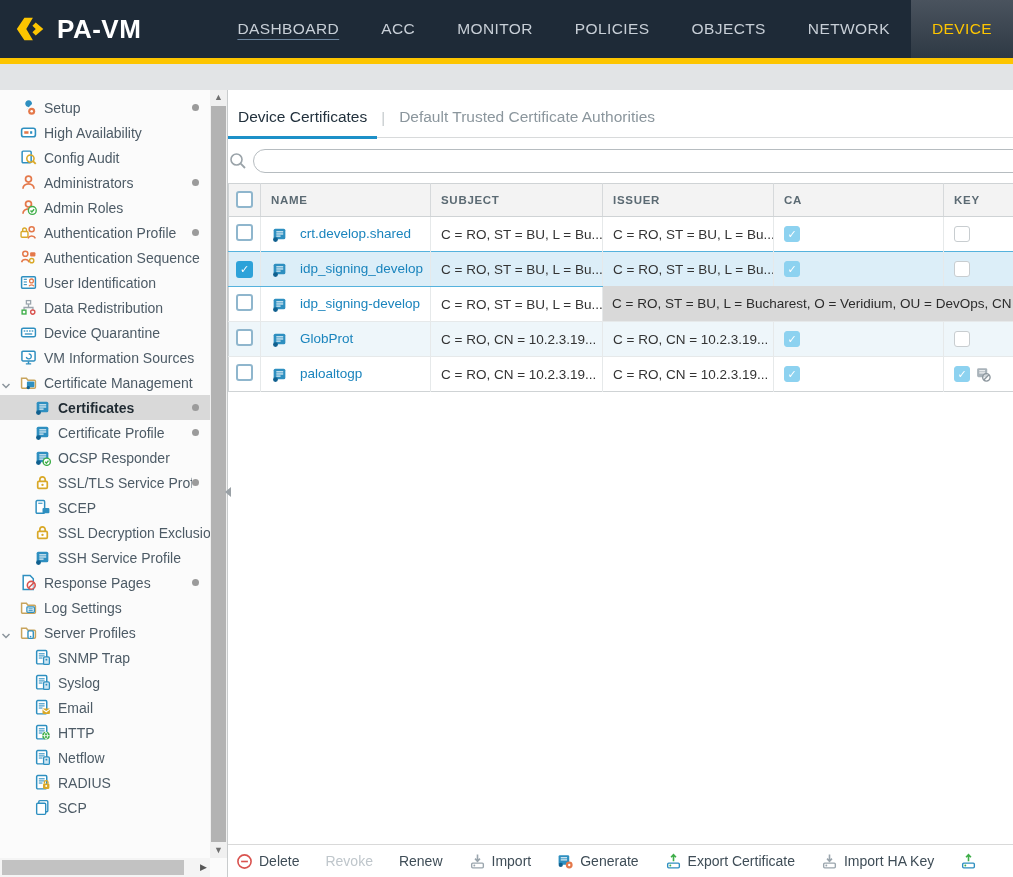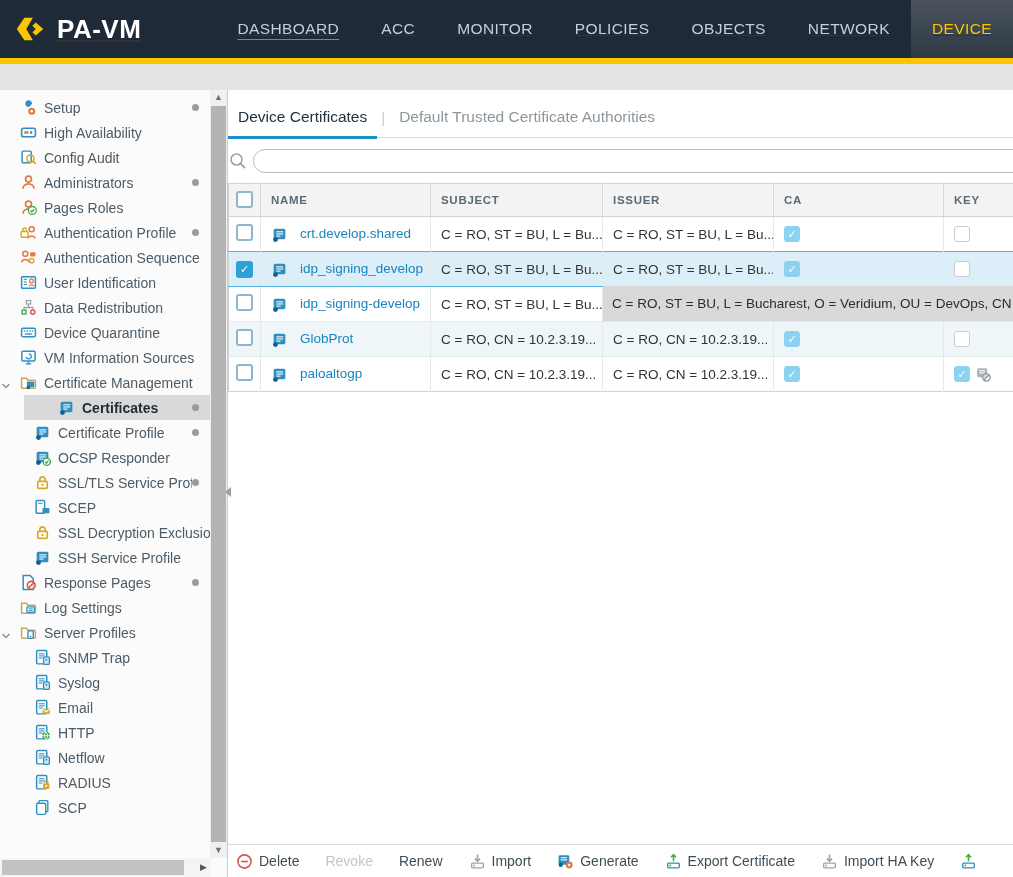--- a/index.html
+++ b/index.html
@@ -3,39 +3,39 @@
 <meta charset="utf-8">
 <style>
   * { box-sizing: border-box; }
   html,body { margin:0; padding:0; }
   body {
     width:1013px; height:877px; overflow:hidden;
     font-family:"Liberation Sans", sans-serif;
     background:#fff; color:#333;
   }
   
-  .navbar { height:58px; background:#1e2a37; display:flex; align-items:center; padding-left:14px;text-decoration:underline; }
+  .navbar { height:58px; background:#1e2a37; display:flex; align-items:center; padding-left:14px; }
   .brand { display:flex; align-items:center; gap:9px; }
   .brand-text { color:#fff; font-size:26px; font-weight:bold; letter-spacing:.5px; }
   .nav { display:flex; margin-left:auto; height:100%; align-items:stretch; }
   .nav-item { color:#c8cfd7; font-size:15.5px; letter-spacing:.4px; padding:0 21px; display:flex; align-items:center; cursor:pointer; }
   .nav-item.underlined { text-decoration:underline; text-underline-offset:5px; text-decoration-color:#6e87a0; }
   .nav-item.active { background:linear-gradient(#4a535e,#2e3944); color:#fdc500; }
   .yellow-bar { height:6px; background:#fdc500; }
   .gray-band { height:26px; background:#e2e4e6; }
 
   
   .content { display:flex; height:787px; position:relative; }
 
   
   .sidebar { width:228px; flex:none; position:relative; background:#fbfbfb; border-right:1px solid #c9cccd; }
   .tree { position:absolute; left:0; top:5px; right:17px; bottom:19px; overflow:hidden; }
   .titem { height:25px; display:flex; align-items:center; padding-left:20px; color:#4d5b66; font-size:14px; white-space:nowrap; position:relative; cursor:pointer; }
   .titem.lvl1 { padding-left:34px; }
-  .titem.selected { background:#d9d9d9; font-weight:bold; color:#1f2a32;margin-left:24px; }
+  .titem.selected { background:#d9d9d9; font-weight:bold; color:#1f2a32; }
   .tlabel { margin-left:7px; overflow:hidden; }
   .dot { width:7px; height:7px; border-radius:50%; background:#9b9b9b; margin-left:auto; margin-right:11px; flex:none; }
   .chev { position:absolute; left:1px; top:8px; width:10px; height:10px; }
   .ico { display:inline-flex; flex:none; }
   .ico svg { width:17px; height:17px; }
 
   
   .v-scroll { position:absolute; top:0; right:0; bottom:19px; width:17px; background:#f0f0f0; }
   .v-scroll .arr { position:absolute; left:0; width:17px; height:15px; color:#6f6f6f; font-size:9px; text-align:center; line-height:15px; }
   .v-thumb { position:absolute; left:1px; right:1px; top:16px; bottom:16px; background:#b3b3b3; }
@@ -150,21 +150,21 @@
         </div>
         <div class="titem">
           <span class="ico">
             <svg viewBox="0 0 16 16">
               <circle cx="8" cy="4.8" r="2.8" fill="none" stroke="#e4784a" stroke-width="1.6"></circle>
               <path d="M2.8 13.8 a5.2 4.6 0 0 1 10.4 0" fill="none" stroke="#e4784a" stroke-width="1.6"></path>
               <circle cx="11.6" cy="10.8" r="3.7" fill="#fff" stroke="#3fae49" stroke-width="1.3"></circle>
               <path d="M9.9 10.8 l1.3 1.4 2.1 -2.6" fill="none" stroke="#3fae49" stroke-width="1.4"></path>
             </svg>
           </span>
-          <span class="tlabel">Pages Roles</span>
+          <span class="tlabel">Admin Roles</span>
         </div>
         <div class="titem">
           <span class="ico">
             <svg viewBox="0 0 16 16">
               <rect x="1" y="7" width="6.5" height="5.5" rx="1" fill="#fff" stroke="#d9a827" stroke-width="1.3"></rect>
               <path d="M2.5 7 V5.6 a1.8 1.8 0 0 1 3.6 0 V7" fill="none" stroke="#d9a827" stroke-width="1.3"></path>
               <circle cx="11" cy="5" r="2.4" fill="none" stroke="#e4784a" stroke-width="1.4"></circle>
               <path d="M7.5 13.5 a3.8 3.5 0 0 1 7 0" fill="none" stroke="#e4784a" stroke-width="1.4"></path>
             </svg>
           </span>

